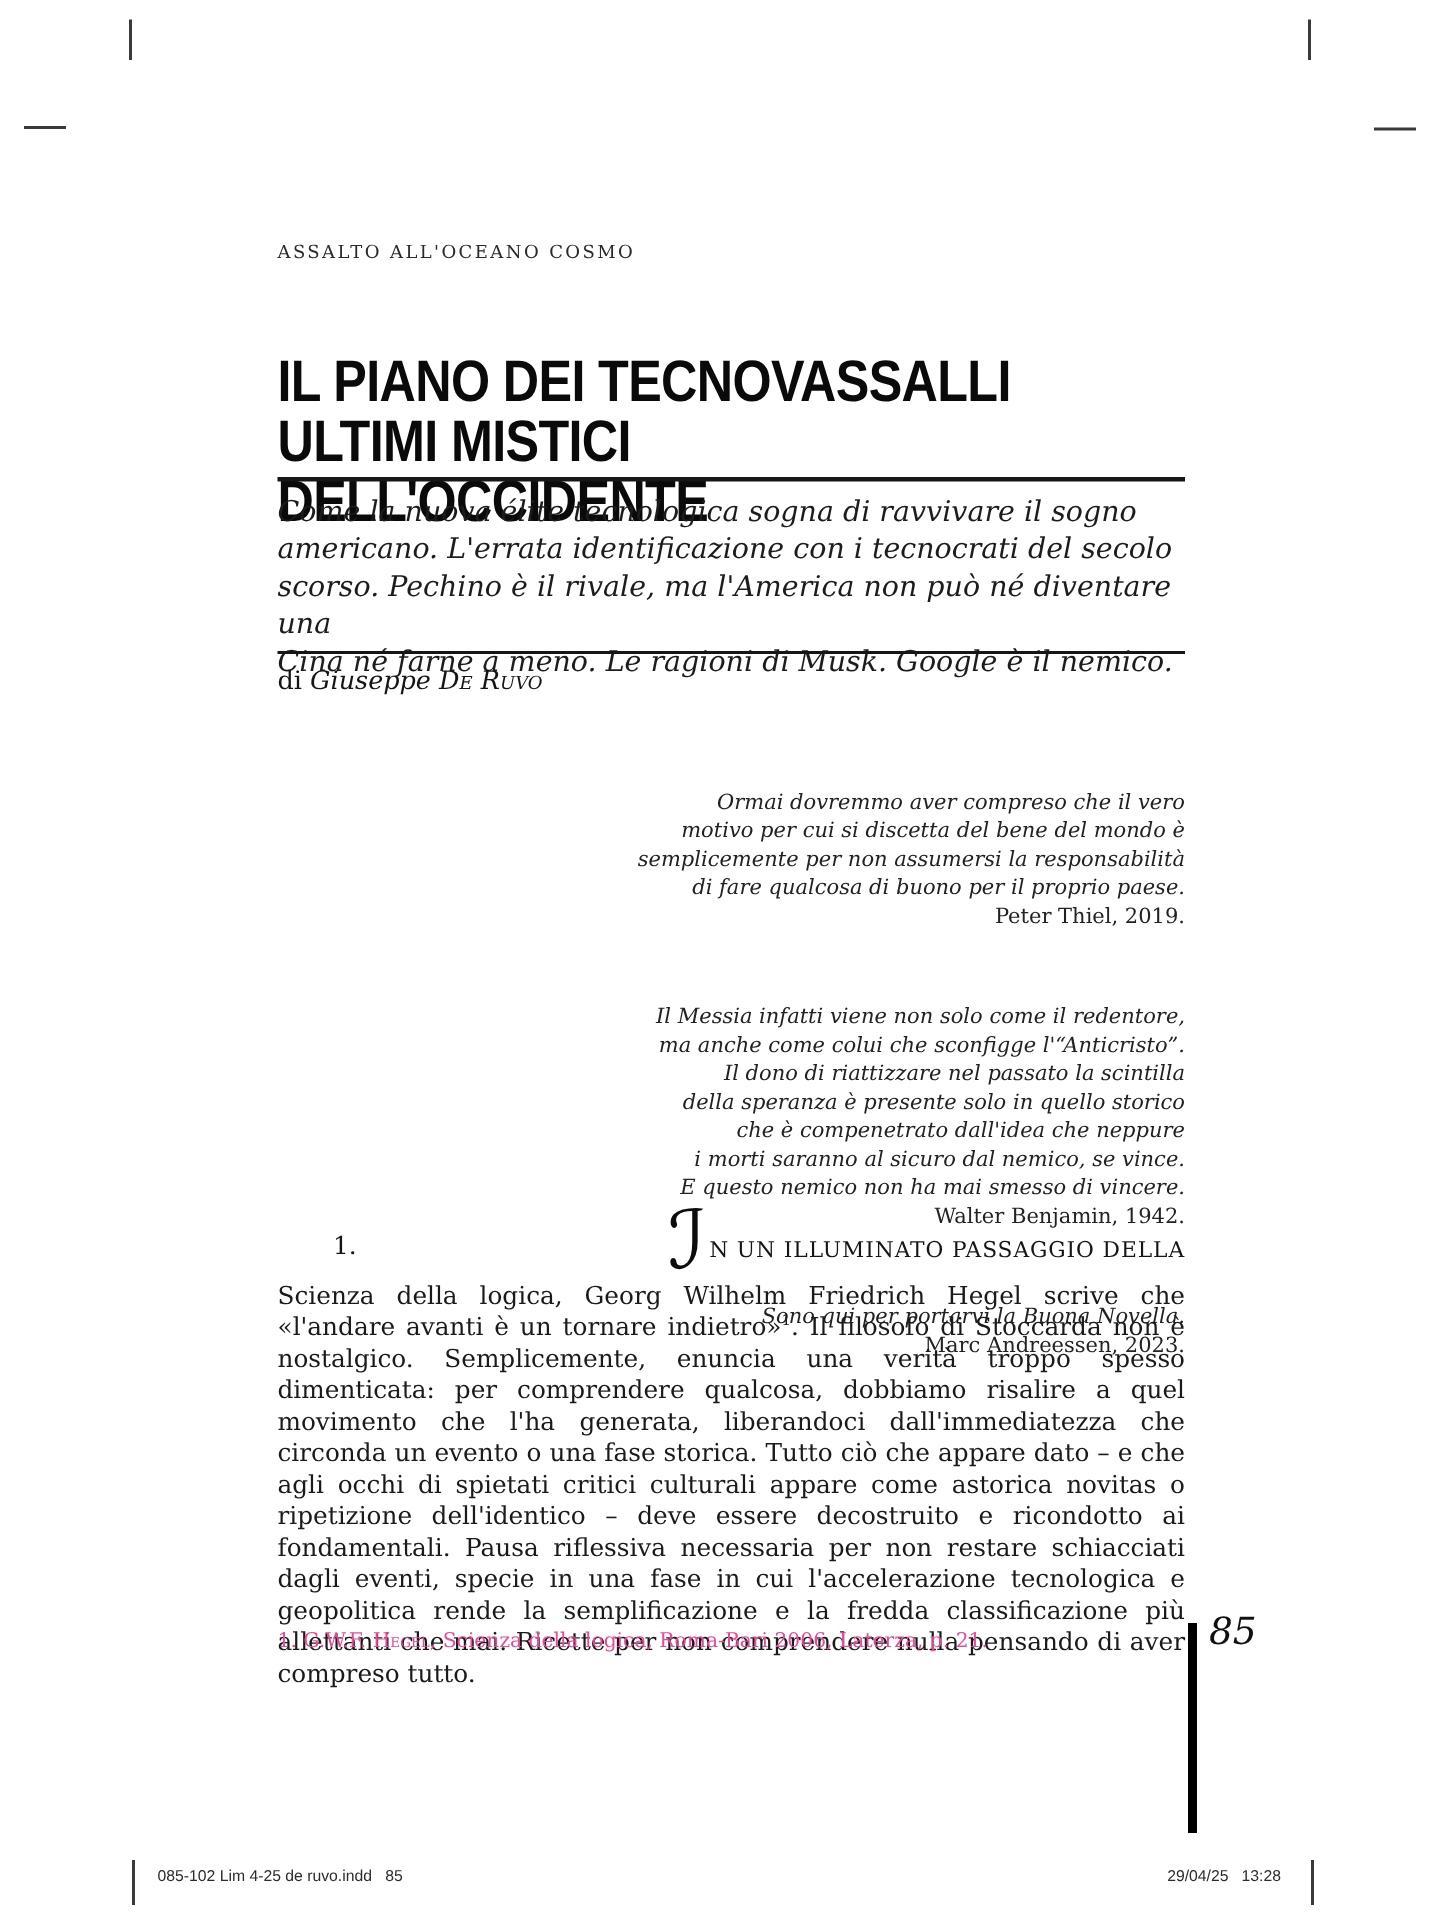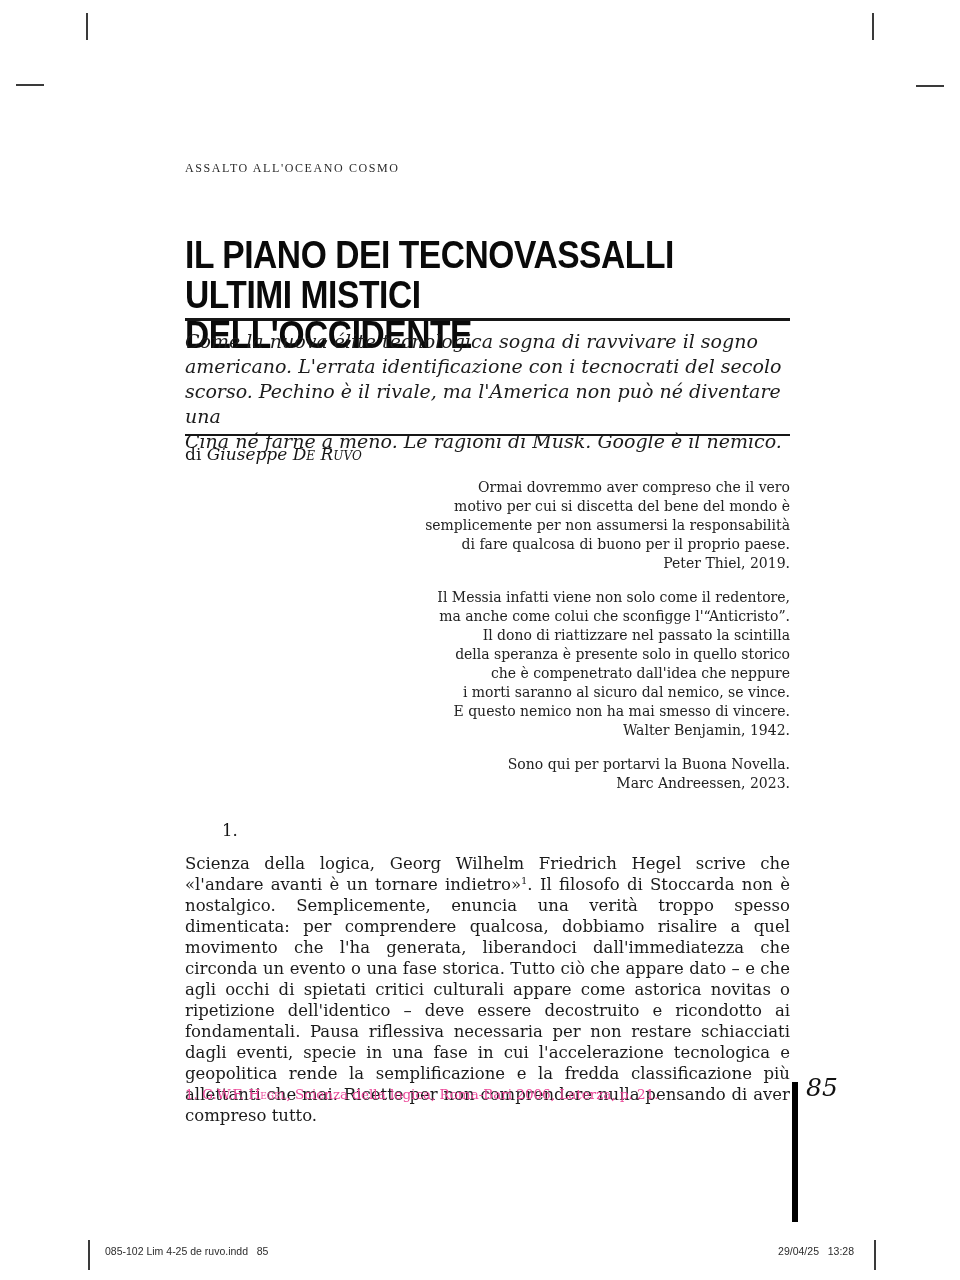--- a/index.html
+++ b/index.html
@@ -13,21 +13,20 @@
   }
   .cm { position:absolute; background:#3a3a3a; }
 
   .col { position:absolute; left:185px; width:605px; }
 
   .running-header {
     top:161px;
     font-size:12px;
     letter-spacing:1.6px;
     color:#2a2a2a;
-    font-family:Liberation Serif, serif;
   }
 
   .title {
     top:235px;
     font-family:"Liberation Sans", sans-serif;
     font-weight:bold;
     font-size:39px;
     line-height:40px;
     letter-spacing:-0.5px;
     transform:scaleX(0.86);
@@ -53,21 +52,21 @@
   .byline .sc   { font-variant:small-caps;margin-top:15px; }
 
   .epigraphs {
     top:478px;
     text-align:right;
     font-size:14px;
     line-height:19px;
     color:#222;
   }
   .epigraph { margin-bottom:15px; }
-  .epigraph .etext { white-space:pre-line; }
+  .epigraph .etext { font-style:italic; white-space:pre-line;margin-top:48px; }
   .epigraph .attr  { font-style:normal; }
 
   .bodyblock { top:820px; font-size:16.5px; line-height:21px; }
   .first-line { position:relative; height:27px; }
   .section-num { margin-left:37px; }
   .opener {
     position:absolute; right:0; bottom:2px;
     white-space:nowrap;
   }
   .dropcap {
@@ -163,20 +162,23 @@
   </div>
   <div class="epigraph">
     <div class="etext">Sono qui per portarvi la Buona Novella.</div>
     <div class="attr">Marc Andreessen, 2023.</div>
   </div>
 </div>
 
 <div class="col bodyblock">
   <div class="first-line">
     <span class="section-num">1.</span>
+    <span class="opener">
+      <span class="dropcap">ℐ</span><span class="opening-sc">N UN ILLUMINATO PASSAGGIO DELLA</span>
+    </span>
   </div>
   <p class="body-par"><span class="ital">Scienza della logica</span><span>, Georg Wilhelm Friedrich Hegel scrive che «l'andare avanti è un tornare indietro»</span><sup class="fnref">1</sup><span>. Il filosofo di Stoccarda non è nostalgico. Semplicemente, enuncia una verità troppo spesso dimenticata: per comprendere qualcosa, dobbiamo risalire a quel movimento che l'ha generata, liberandoci dall'immediatezza che circonda un evento o una fase storica. Tutto ciò che appare dato – e che agli occhi di spietati critici culturali appare come astorica </span><span class="ital">novitas</span><span> o ripetizione dell'identico – deve essere decostruito e ricondotto ai fondamentali. Pausa riflessiva necessaria per non restare schiacciati dagli eventi, specie in una fase in cui l'accelerazione tecnologica e geopolitica rende la semplificazione e la fredda classificazione più allettanti che mai. Ricette per non comprendere nulla pensando di aver compreso tutto.</span></p>
 </div>
 
 <div class="col footnote">
   <span>1. G.W.F. </span><span class="sc">Hegel</span><span>, </span><span class="ital">Scienza della logica</span><span>, Roma-Bari 2006, Laterza, p. 21.</span>
 </div>
 
 <div class="page-number">85</div>
 <div class="spine-bar"></div>

